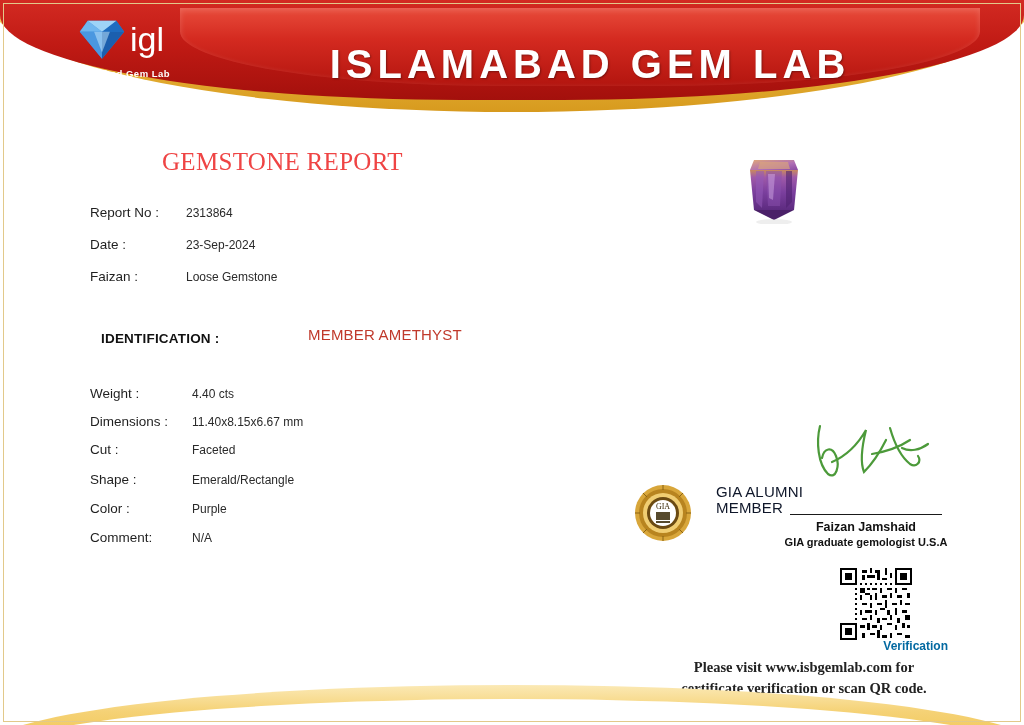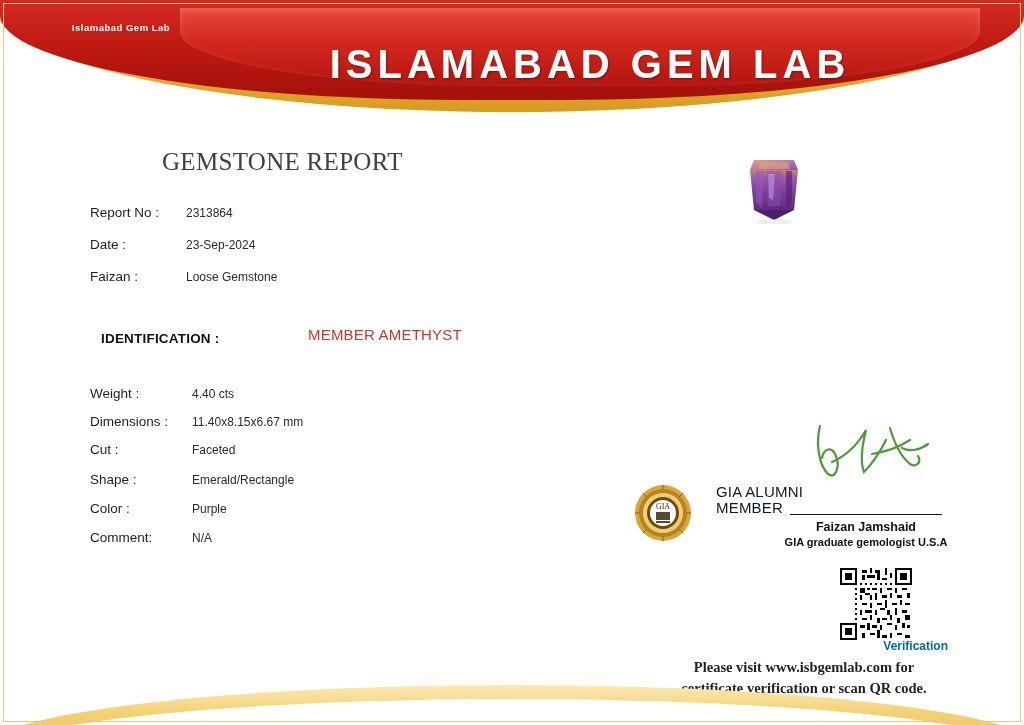--- a/index.html
+++ b/index.html
@@ -127,21 +127,21 @@
     background: #ffffff;
     border-radius: 50% 50% 0 0 / 100% 100% 0 0;
   }
 
   
   .report-heading {
     position: absolute;
     left: 162px; top: 148px;
     font-family: "Liberation Serif", serif;
     font-size: 25px;
-    color: #404040;
+    color: #ef4444;
     letter-spacing: 0.3px;
   }
 
   .field-row {
     position: absolute;
     font-size: 13.5px;
     color: #222222;
   }
   .field-label {
     position: absolute;
@@ -279,20 +279,32 @@
 
 <div class="cert">
 
   <div class="header-wrap">
     <div class="header-gold"></div>
     <div class="header-red"></div>
     <div class="header-red-inner"></div>
     <div class="header-title">ISLAMABAD GEM LAB</div>
 
     <div class="logo-block">
+      <div class="logo-row">
+        <svg class="logo-diamond" viewBox="0 0 60 58">
+          <polygon points="12,6 48,6 58,20 30,54 2,20" fill="#2f7fd6"></polygon>
+          <polygon points="12,6 30,20 2,20" fill="#6fb6ef"></polygon>
+          <polygon points="48,6 58,20 30,20" fill="#1e6cc0"></polygon>
+          <polygon points="12,6 48,6 30,20" fill="#9ed3f7"></polygon>
+          <polygon points="2,20 30,20 30,54" fill="#4a97e0"></polygon>
+          <polygon points="30,20 58,20 30,54" fill="#1b5fae"></polygon>
+          <polygon points="20,20 40,20 30,46" fill="#bfe3fb" opacity="0.55"></polygon>
+        </svg>
+        <span class="logo-word">igl</span>
+      </div>
       <div class="logo-sub">Islamabad Gem Lab</div>
     </div>
   </div>
 
   <div class="report-heading">GEMSTONE REPORT</div>
 
   <div class="field-row" id="grp-report">
     <span class="field-label">Report No :</span>
     <span class="field-value top-value">2313864</span>
   </div>

